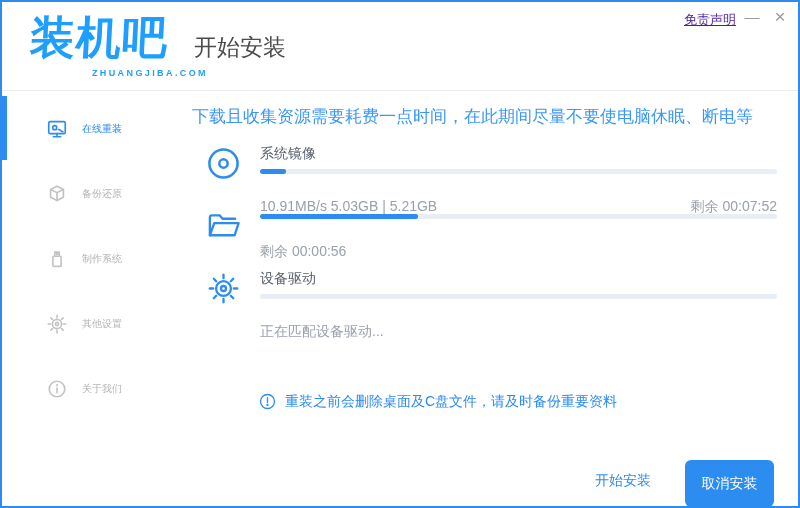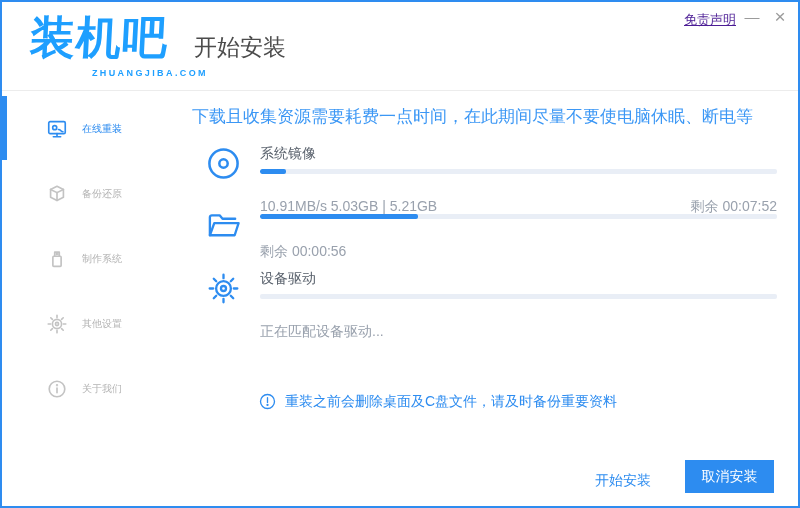--- a/index.html
+++ b/index.html
@@ -62,22 +62,22 @@
   }
   .note .n-icon { width:17px; height:17px; margin-right:9px; color:#2d8cf0; flex:0 0 auto; }
 
   
   .reselect-btn {
     position:absolute; left:583px; top:463px; padding:7px 10px; font-size:14px;
     color:#2d8cf0; background:transparent; border:none; cursor:pointer;
     font-family:inherit;
   }
   .cancel-btn {
-    position:absolute; left:683px; top:458px; width:89px; height:33px;
-    background:#2d8cf0; color:#fff; font-size:14px; border:none; border-radius:0;
+    position:absolute; left:683px; top:458px; width:89px; height:47px;
+    background:#2d8cf0; color:#fff; font-size:14px; border:none; border-radius:6px;
     display:flex; align-items:center; justify-content:center; cursor:pointer;
     font-family:inherit;
   }
 </style>
 </head>
 <body>
 
 <div class="window">
 
   <div class="topbar">

